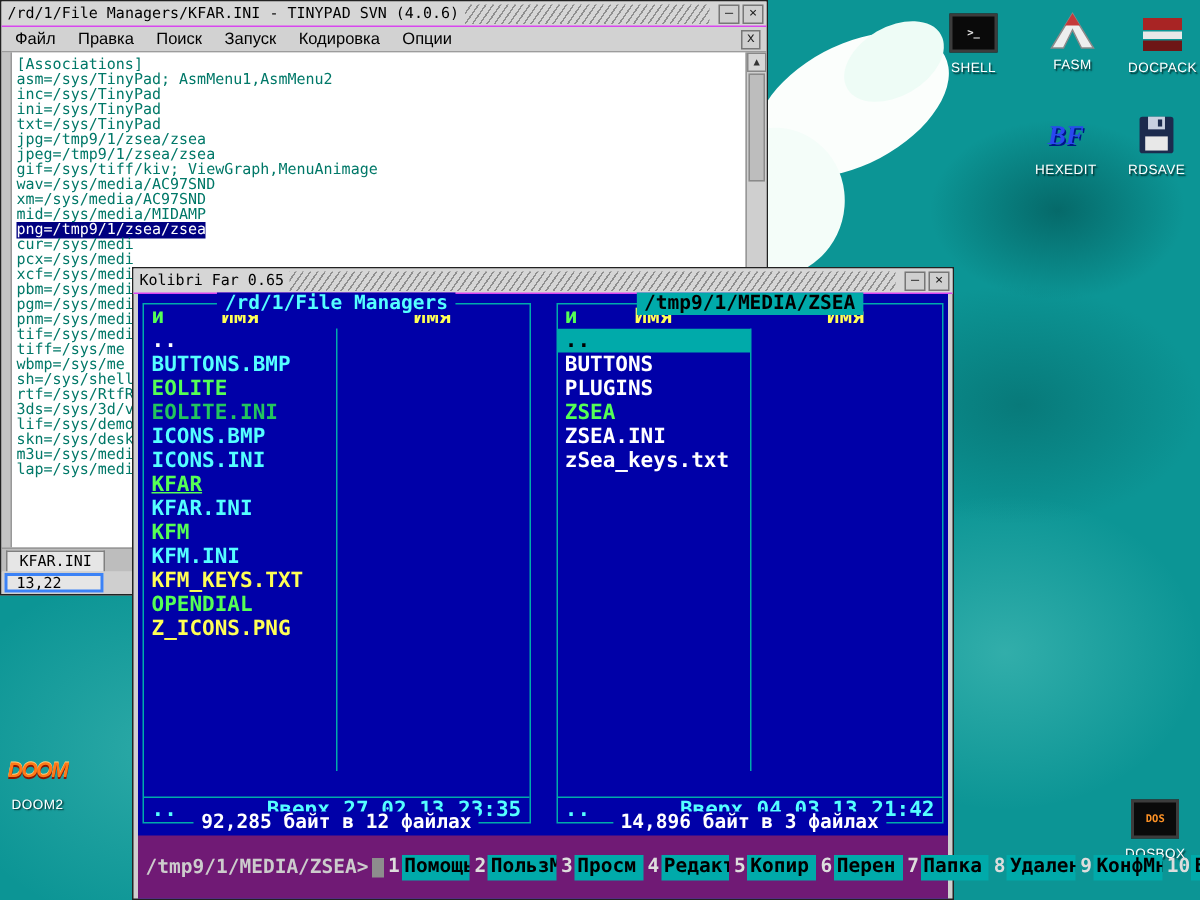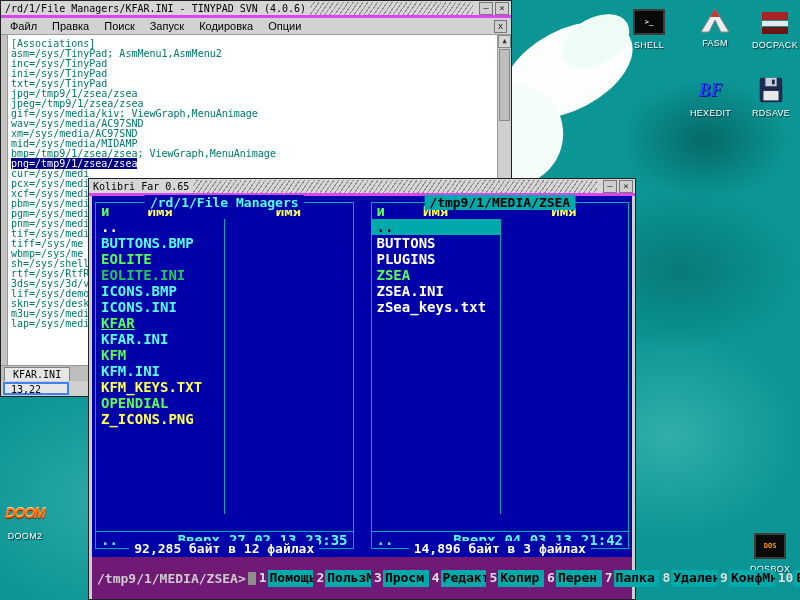--- a/index.html
+++ b/index.html
@@ -24,21 +24,21 @@
   .mon{width:32px;height:26px;background:#0a0a0a;border:2px solid #3c3c3c;display:flex;align-items:center;justify-content:center}
   .mon .scr{font:bold 7px "DejaVu Sans Mono",monospace;color:#e8e8e8}
   .mon .scr.dos{color:#ff9326}
   .bf{font:bold italic 18px "Liberation Serif",serif;color:#2a48f0;text-shadow:1px 1px 0 #001488}
   .doomtxt{font:bold italic 14px "Liberation Sans",sans-serif;color:#ff7a18;
            text-shadow:0 1px 0 #8a1600,0 -1px 0 #ffd080;letter-spacing:-1px}
 
   
   .win{position:absolute;border:1px solid #222;background:#cfcfcf;display:flex;flex-direction:column}
   .tbar{flex:0 0 17px;height:17px;background:#d6d6d6;display:flex;align-items:center;
-        padding:0 2px 0 4px;border-bottom:3px solid #d946ef}
+        padding:0 2px 0 4px;border-bottom:1px solid #d946ef}
   .tbar .ttl{font:10px "DejaVu Sans Mono",monospace;color:#000;white-space:nowrap}
   .tbar .hatch{flex:1;height:13px;margin:0 4px;
         background:repeating-linear-gradient(125deg,rgba(0,0,0,0) 0 3px,#8f8f8f 3px 4px)}
   .wbtn{flex:0 0 14px;width:14px;height:13px;border:1px solid #777;background:#cfcfcf;
         font:9px/11px "DejaVu Sans Mono",monospace;text-align:center;color:#222;margin-left:2px}
 
   
   #tinypad{left:0;top:0;width:512px;height:397px;z-index:5}
   .menubar{flex:0 0 17px;background:#d2d2d2;display:flex;align-items:center;gap:15px;
            padding:0 4px 0 9px;font-size:11px;color:#000;border-bottom:1px solid #9c9c9c}
@@ -183,25 +183,24 @@
     <div class="tpbody">
       <div class="gutter"></div>
       <div class="editor">
           <div class="tp-line"><span class="tp-text">[Associations]</span></div>
           <div class="tp-line"><span class="tp-text">asm=/sys/TinyPad; AsmMenu1,AsmMenu2</span></div>
           <div class="tp-line"><span class="tp-text">inc=/sys/TinyPad</span></div>
           <div class="tp-line"><span class="tp-text">ini=/sys/TinyPad</span></div>
           <div class="tp-line"><span class="tp-text">txt=/sys/TinyPad</span></div>
           <div class="tp-line"><span class="tp-text">jpg=/tmp9/1/zsea/zsea</span></div>
           <div class="tp-line"><span class="tp-text">jpeg=/tmp9/1/zsea/zsea</span></div>
-          <div class="tp-line"><span class="tp-text">gif=/sys/media/kiv; ViewGraph,MenuAnimage</span></div>
+          <div class="tp-line"><span class="tp-text">gif=/sys/tiff/kiv; ViewGraph,MenuAnimage</span></div>
           <div class="tp-line"><span class="tp-text">wav=/sys/media/AC97SND</span></div>
           <div class="tp-line"><span class="tp-text">xm=/sys/media/AC97SND</span></div>
           <div class="tp-line"><span class="tp-text">mid=/sys/media/MIDAMP</span></div>
-          <div class="tp-line"><span class="tp-text">bmp=/tmp9/1/zsea/zsea; ViewGraph,MenuAnimage</span></div>
           <div class="tp-line"><span class="tp-text sel">png=/tmp9/1/zsea/zsea</span></div>
           <div class="tp-line"><span class="tp-text">cur=/sys/medi</span></div>
           <div class="tp-line"><span class="tp-text">pcx=/sys/medi</span></div>
           <div class="tp-line"><span class="tp-text">xcf=/sys/medi</span></div>
           <div class="tp-line"><span class="tp-text">pbm=/sys/medi</span></div>
           <div class="tp-line"><span class="tp-text">pgm=/sys/medi</span></div>
           <div class="tp-line"><span class="tp-text">pnm=/sys/medi</span></div>
           <div class="tp-line"><span class="tp-text">tif=/sys/medi</span></div>
           <div class="tp-line"><span class="tp-text">tiff=/sys/me</span></div>
           <div class="tp-line"><span class="tp-text">wbmp=/sys/me</span></div>

